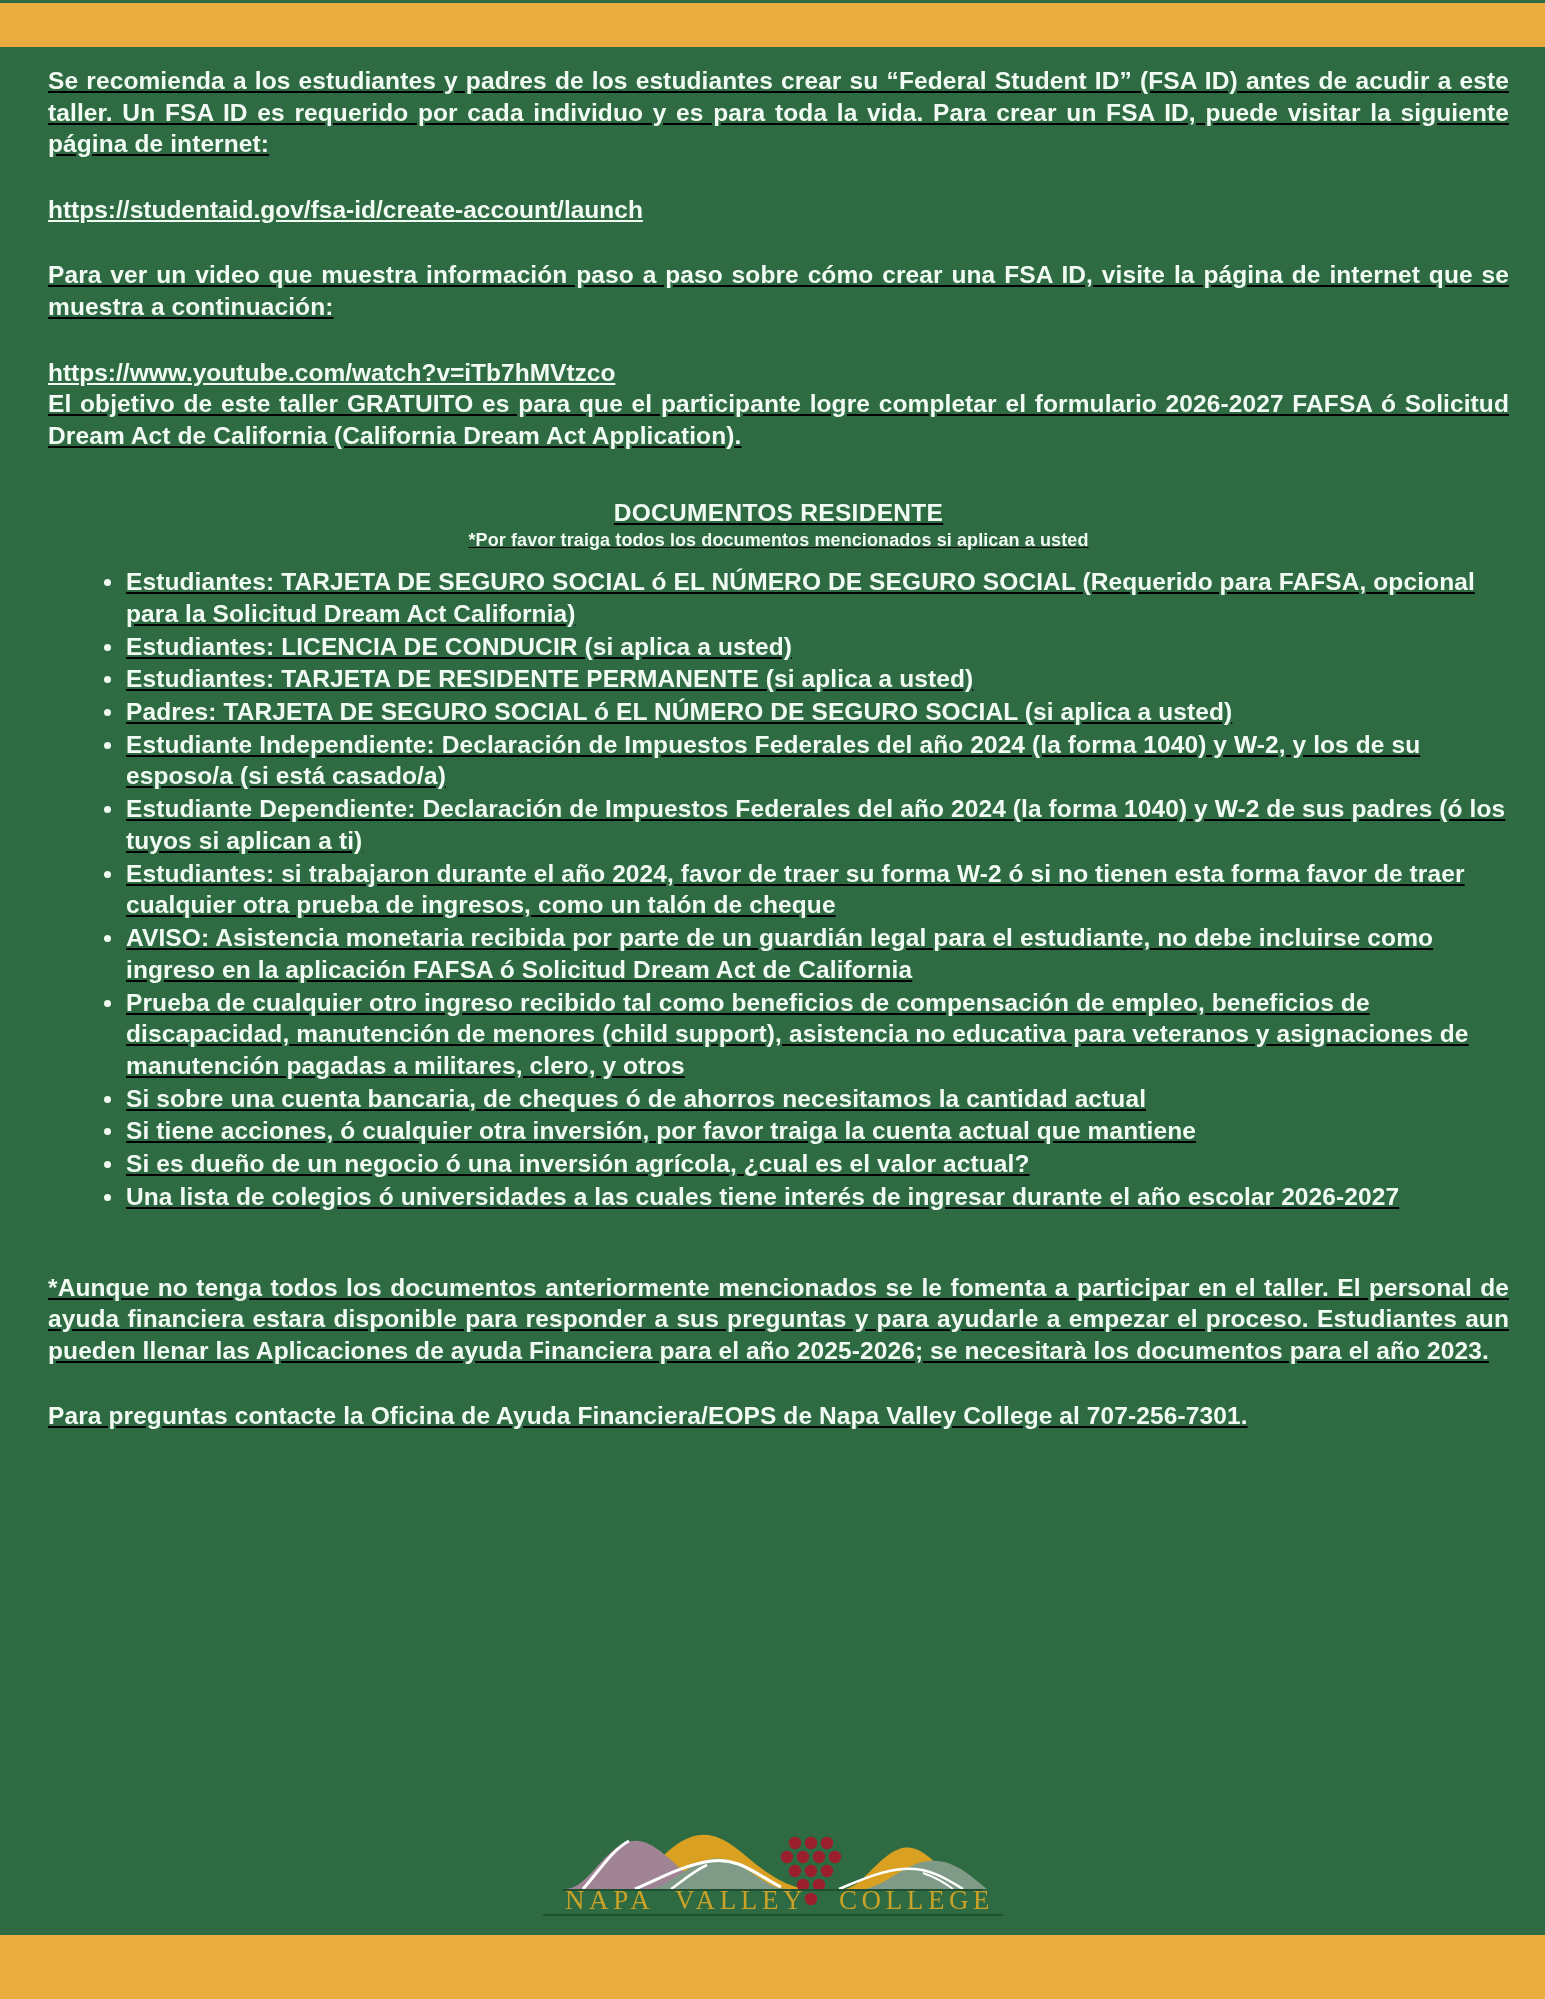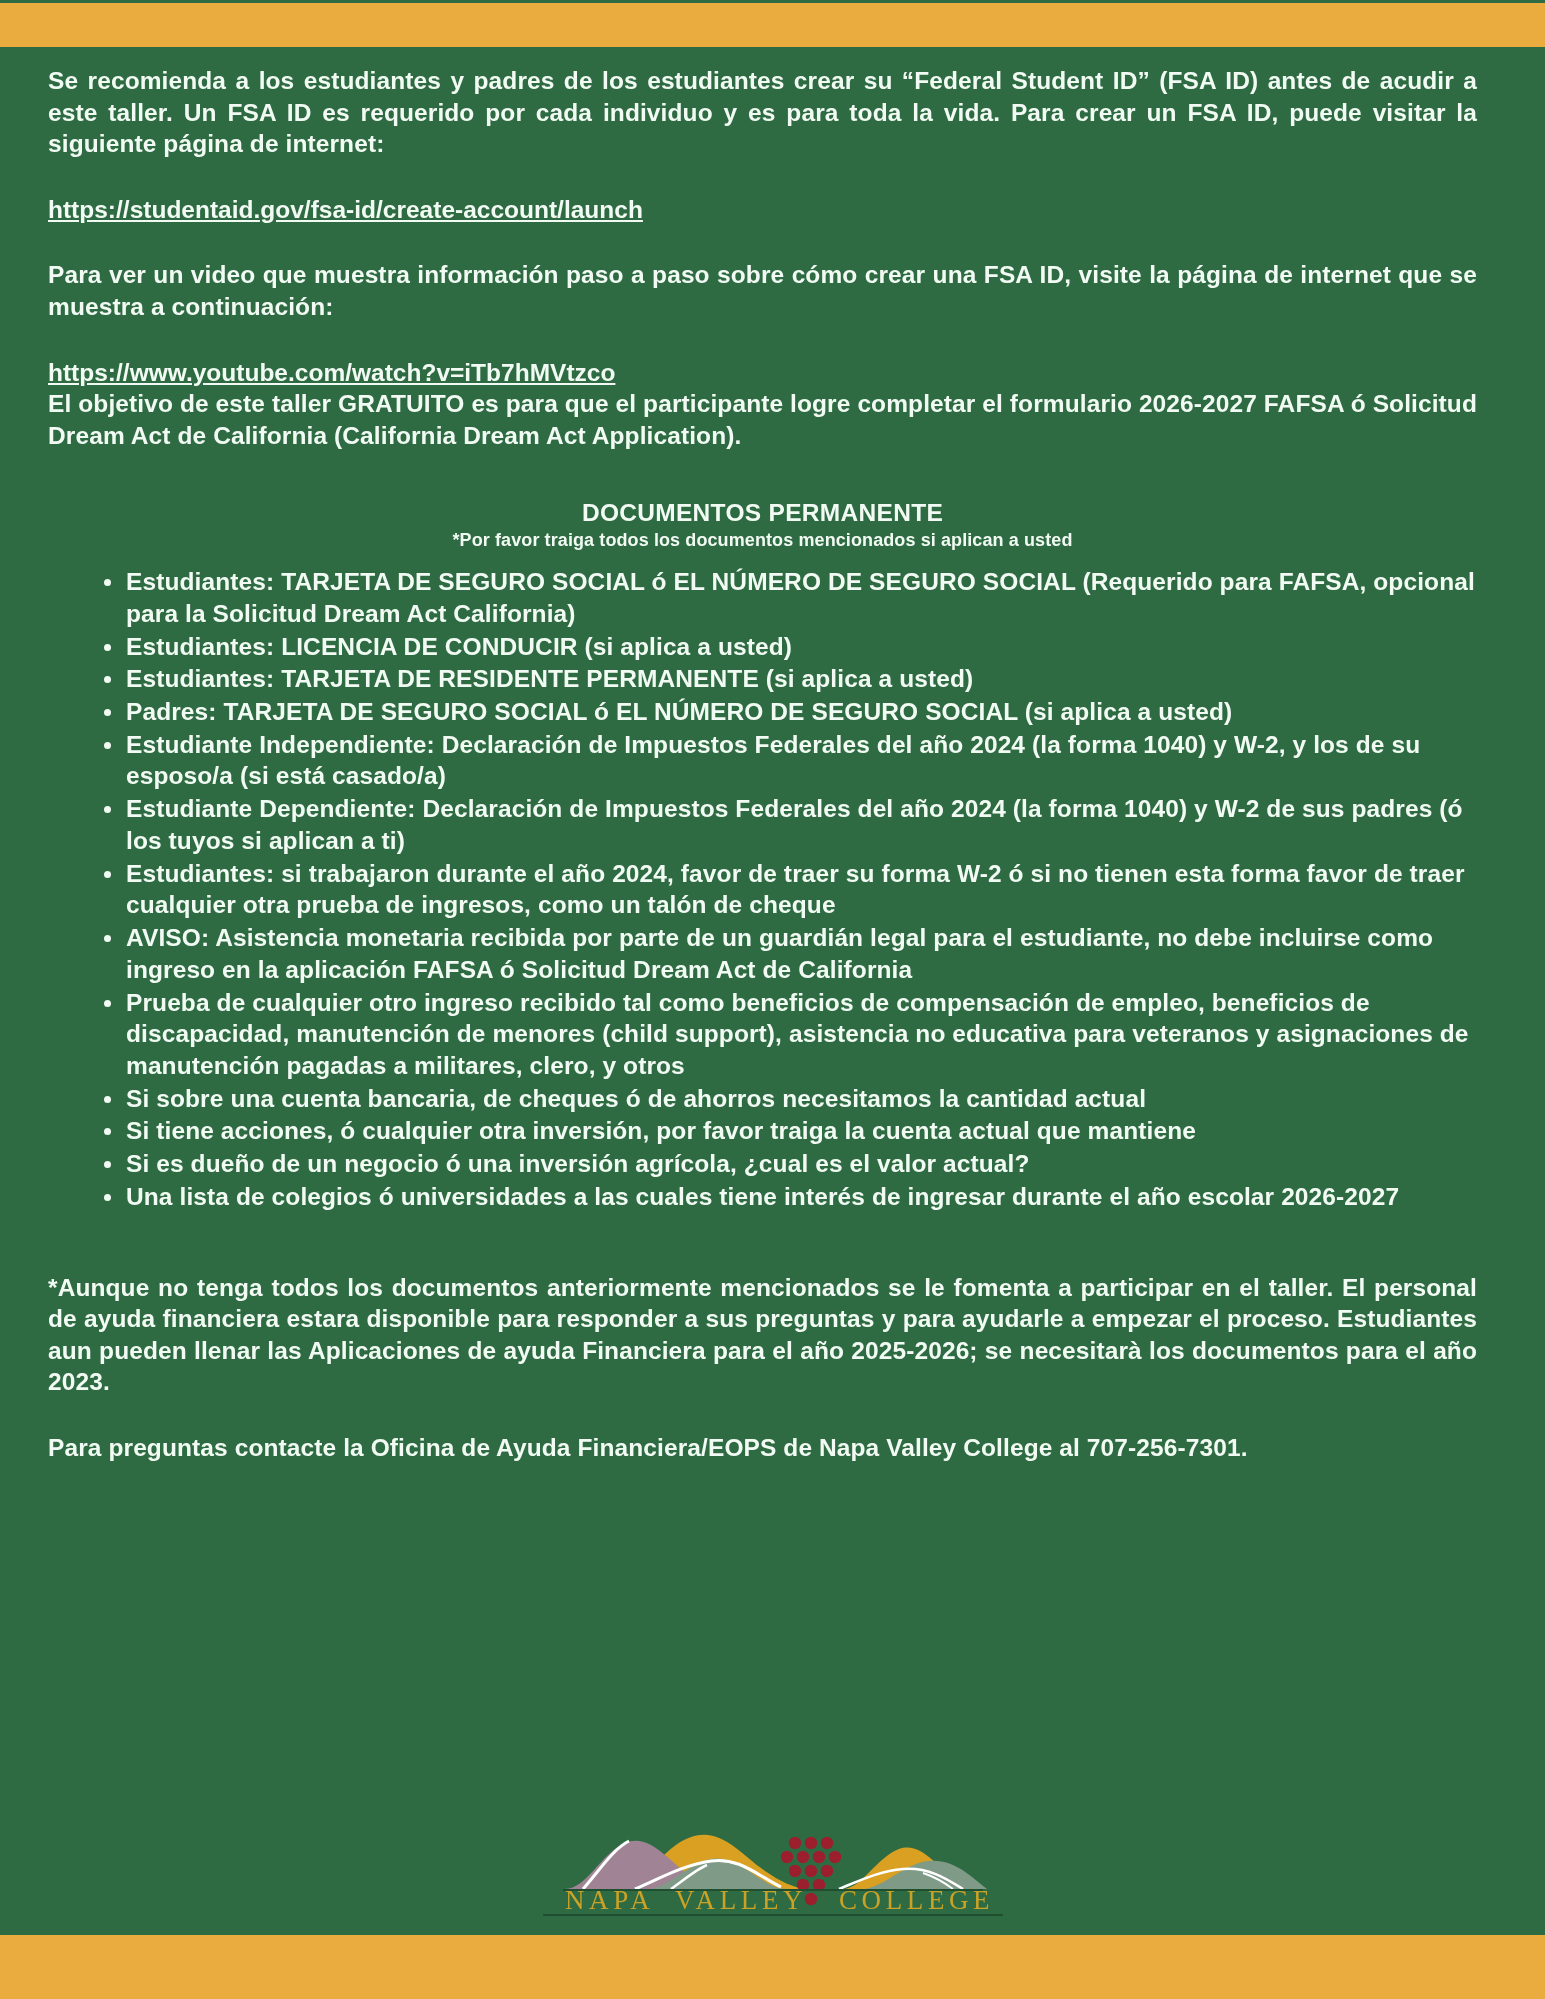--- a/index.html
+++ b/index.html
@@ -29,22 +29,23 @@
     height: 67px;
     background: #eaac3e;
     border-top: 3px solid #2e6b43;
     box-sizing: border-box;
   }
   .content {
     position: absolute;
     left: 0; right: 0;
     top: 47px;
     bottom: 67px;
-    padding: 18px 68px 0 48px;
+    padding: 18px 36px 0 48px;
     box-sizing: border-box;
+    text-decoration: underline;
   }
   p, li, .heading, .subheading {
     color: #f2fbf3;
     font-weight: bold;
     font-size: 24.5px;
     line-height: 1.29;
     letter-spacing: 0.1px;
     margin: 0;
   }
   p.para {
@@ -127,21 +128,21 @@
     <p class="para">Para ver un video que muestra información paso a paso sobre cómo crear una FSA ID, visite la página de internet que se muestra a continuación:</p>
 
     <div class="spacer-md"></div>
 
     <a class="link" href="#">https://www.youtube.com/watch?v=iTb7hMVtzco</a>
 
     <p class="para">El objetivo de este taller GRATUITO es para que el participante logre completar el formulario 2026-2027 FAFSA ó Solicitud Dream Act de California (California Dream Act Application).</p>
 
     <div class="spacer-lg"></div>
 
-    <div class="heading">DOCUMENTOS PERMANENTE</div>
+    <div class="heading">DOCUMENTOS RESIDENTE</div>
     <div class="subheading">*Por favor traiga todos los documentos mencionados si aplican a usted</div>
 
     <ul class="doclist">
       <li>Estudiantes: TARJETA DE SEGURO SOCIAL ó EL NÚMERO DE SEGURO SOCIAL (Requerido para FAFSA, opcional para la Solicitud Dream Act California)</li>
       <li>Estudiantes: LICENCIA DE CONDUCIR (si aplica a usted)</li>
       <li> Estudiantes: TARJETA DE RESIDENTE PERMANENTE (si aplica a usted)</li>
       <li>Padres: TARJETA DE SEGURO SOCIAL ó EL NÚMERO DE SEGURO SOCIAL (si aplica a usted)</li>
       <li>Estudiante Independiente: Declaración de Impuestos Federales del año 2024 (la forma 1040) y W-2, y los de su esposo/a (si está casado/a)</li>
       <li> Estudiante Dependiente: Declaración de Impuestos Federales del año 2024 (la forma 1040) y W-2 de sus padres (ó los tuyos si aplican a ti)</li>
       <li>Estudiantes: si trabajaron durante el año 2024, favor de traer su forma W-2 ó si no tienen esta forma favor de traer cualquier otra prueba de ingresos, como un talón de cheque</li>

